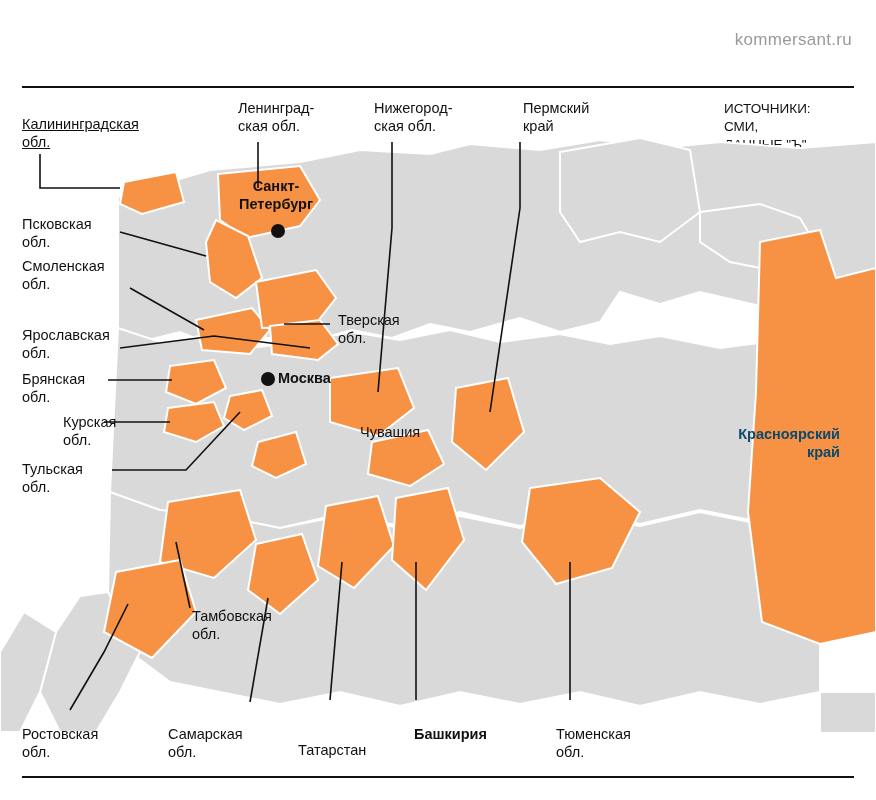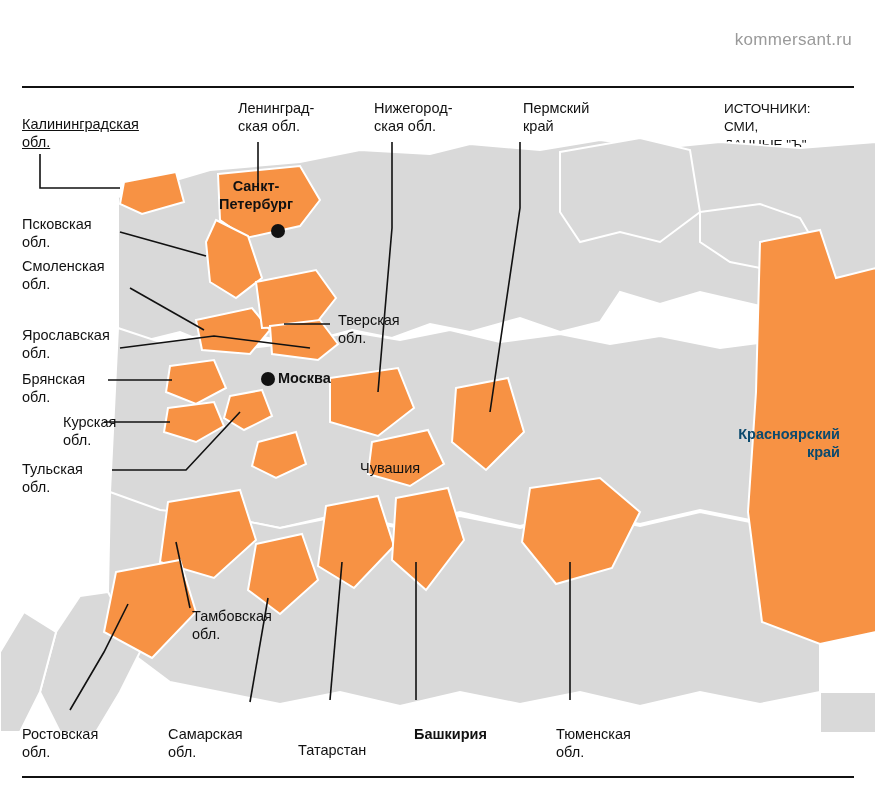--- a/index.html
+++ b/index.html
@@ -170,21 +170,21 @@
       <path d="M330,232 L284,232"></path>
       <path d="M190,516 L176,450"></path>
       <path d="M70,618 L104,560 L128,512"></path>
       <path d="M250,610 L268,506"></path>
       <path d="M330,608 L342,470"></path>
       <path d="M416,608 L416,470"></path>
       <path d="M570,608 L570,470"></path>
     </g>
   </svg>
 
-  <div class="lbl bold center" style="left:196px; top:178px; width:120px;">Санкт-
+  <div class="lbl bold center" style="left:216px; top:178px; width:120px;">Санкт-
 Петербург</div>
   <div class="lbl bold" style="left:278px; top:370px;">Москва</div>
 
   <div class="lbl" style="left:22px; top:116px; width:180px;text-decoration:underline;">Калининградская
 обл.</div>
   <div class="lbl" style="left:22px; top:216px; width:150px;">Псковская
 обл.</div>
   <div class="lbl" style="left:22px; top:258px; width:150px;">Смоленская
 обл.</div>
   <div class="lbl" style="left:22px; top:327px; width:150px;">Ярославская
@@ -198,21 +198,21 @@
 
   <div class="lbl" style="left:238px; top:100px; width:130px;">Ленинград-
 ская обл.</div>
   <div class="lbl" style="left:374px; top:100px; width:130px;">Нижегород-
 ская обл.</div>
   <div class="lbl" style="left:508px; top:100px; width:130px;margin-left:15px;">Пермский
 край</div>
 
   <div class="lbl" style="left:338px; top:312px; width:130px;">Тверская
 обл.</div>
-  <div class="lbl" style="left:360px; top:460px; width:130px;">Чувашия</div>
+  <div class="lbl" style="left:360px; top:424px; width:130px;">Чувашия</div>
   <div class="lbl" style="left:192px; top:608px; width:140px;">Тамбовская
 обл.</div>
   <div class="lbl white" style="left:672px; top:426px; width:168px;">Красноярский
 край</div>
 
   <div class="lbl" style="left:22px; top:726px; width:150px;">Ростовская
 обл.</div>
   <div class="lbl" style="left:168px; top:726px; width:150px;">Самарская
 обл.</div>
   <div class="lbl" style="left:298px; top:726px; width:150px;margin-top:16px;">Татарстан</div>

